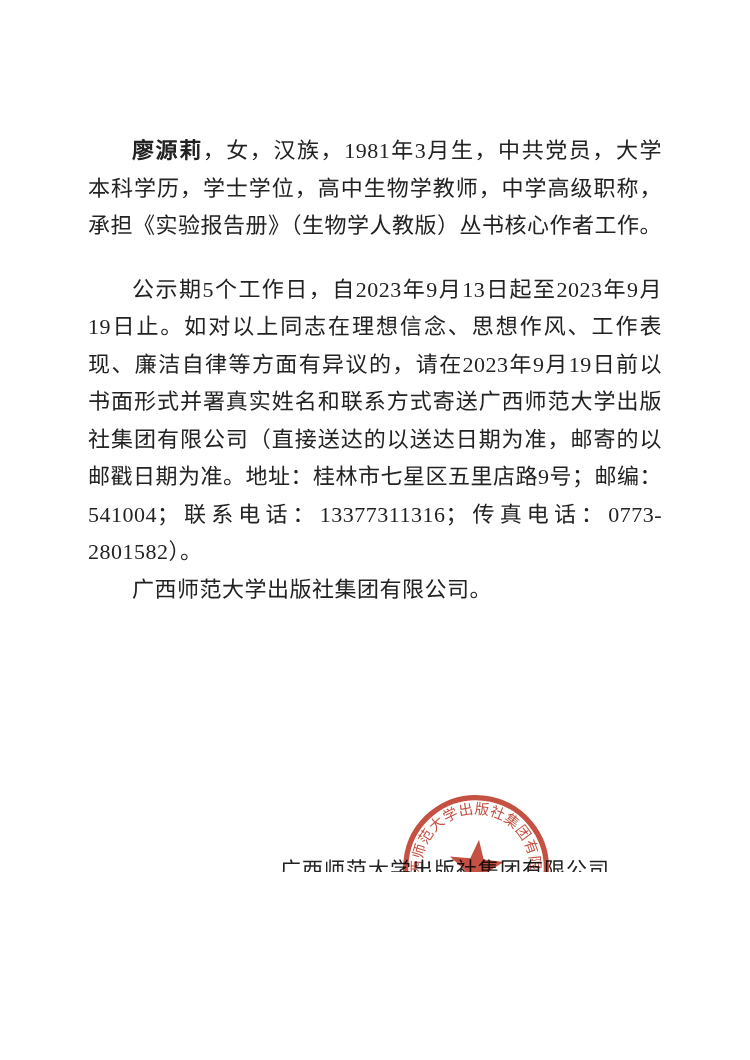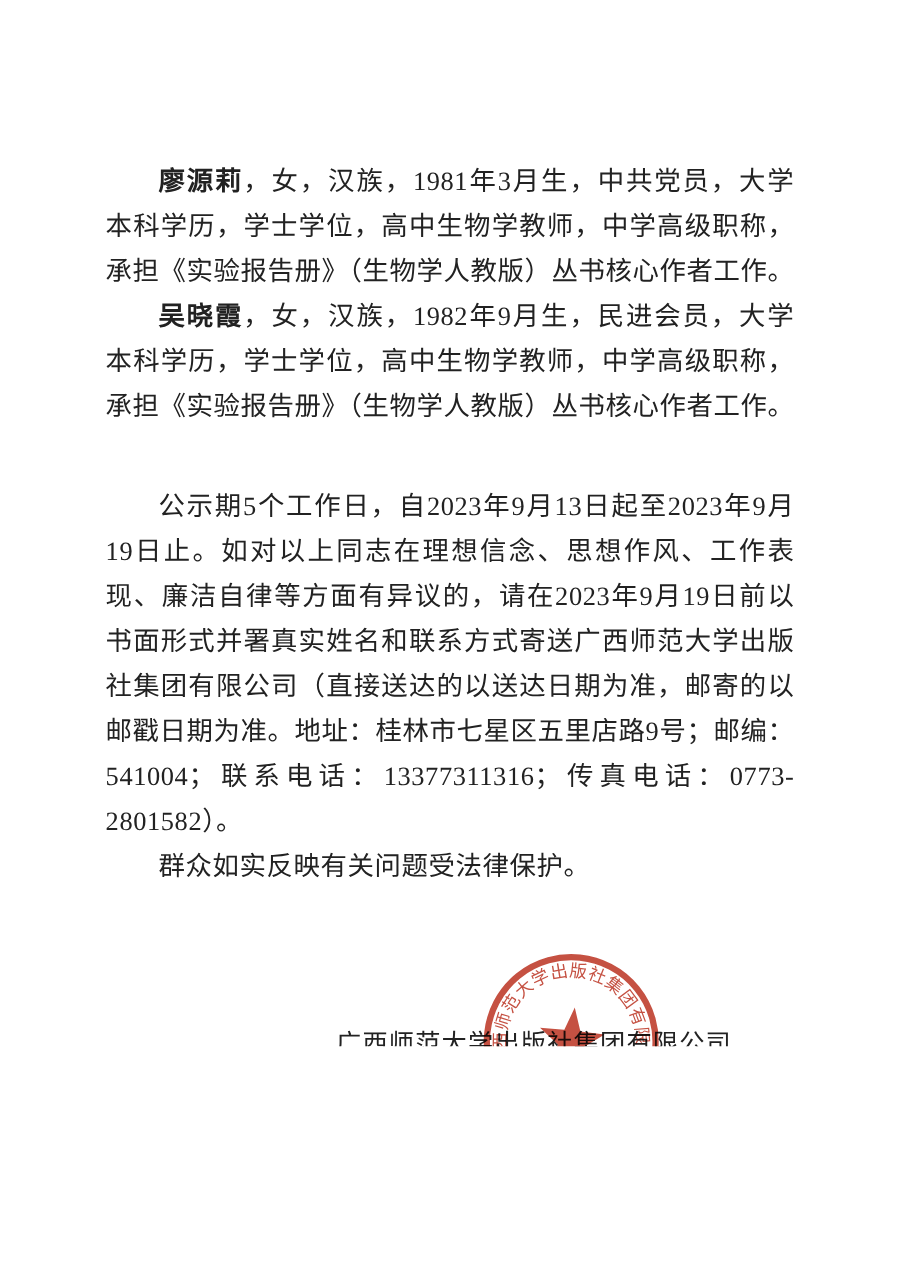--- a/index.html
+++ b/index.html
@@ -24,21 +24,21 @@
     font-size: 22px;
     line-height: 37.5px;
     text-align: justify;
     letter-spacing: 0.5px;
   }
   .doc p {
     margin: 0;
     text-indent: 2em;
   }
   .doc p.notice {
-    margin-top: 46px;
+    margin-top: 26px;
   }
   .author-name {
     font-weight: 700;
   }
   .sig-company {
     position: absolute;
     top: 855px;
     right: 140px;
     font-size: 21px;
     line-height: 30px;
@@ -77,26 +77,25 @@
   .seal svg { width: 100%; height: 100%; }
 </style>
 </head>
 <body>
 
 <div class="page">
 
   <div class="doc">
     <p><span class="author-name">廖源莉</span><span>，女，汉族，1981年3月生，中共党员，大学本科学历，学士学位，高中生物学教师，中学高级职称，承担《实验报告册》（生物学人教版）丛书核心作者工作。</span></p>
 
-    <p><span class="author-name">吴晓霞</span><span>，女，汉族，1982年9月生，民进会员，大学本科学历，学士学位，高中生物学教师，中学高级职称，承担《实验报告册》（生物学人教版）丛书核心作者工作。</span></p>
 
 
     <p class="notice">公示期5个工作日，自2023年9月13日起至2023年9月19日止。如对以上同志在理想信念、思想作风、工作表现、廉洁自律等方面有异议的，请在2023年9月19日前以书面形式并署真实姓名和联系方式寄送广西师范大学出版社集团有限公司（直接送达的以送达日期为准，邮寄的以邮戳日期为准。地址：桂林市七星区五里店路9号；邮编：541004；联系电话：13377311316；传真电话：0773-2801582）。</p>
 
-    <p>群众如实反映有关问题受法律保护。</p>
+    <p>广西师范大学出版社集团有限公司。</p>
   </div>
 
   <div class="sig-company">广西师范大学出版社集团有限公司</div>
 
   <div class="sig-date">2023年9月13日</div>
 
   <div class="page-number">—4—</div>
 
   <div class="seal">
     <svg viewBox="0 0 160 160" xmlns="http://www.w3.org/2000/svg">

